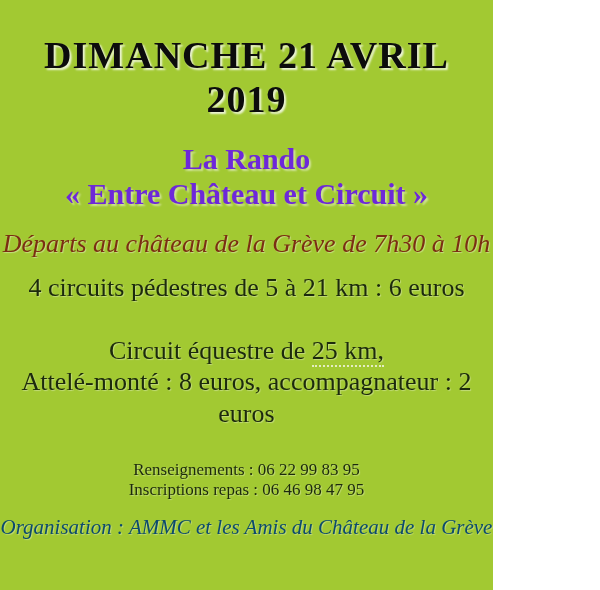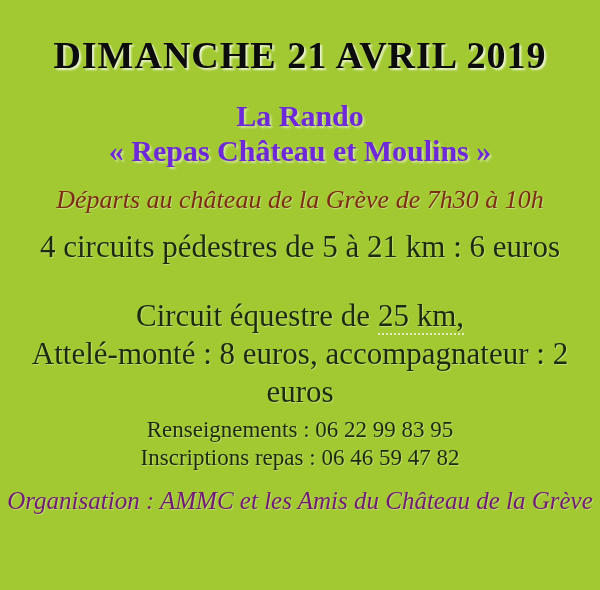--- a/index.html
+++ b/index.html
@@ -2,21 +2,21 @@
 <html><head>
 <meta charset="utf-8">
 <style>
   html, body {
     margin: 0;
     padding: 0;
     background: #ffffff;
   }
   .poster {
     position: relative;
-    width: 600px;
+    width: 493px;
     height: 590px;
     box-sizing: border-box;
     background: #a2c932;
     font-family: "Liberation Serif", "DejaVu Serif", serif;
     color: #1c2a0d;
     text-align: center;
     padding-top: 34px;
     overflow: hidden;
   }
   .title {
@@ -38,68 +38,68 @@
   }
   .departure {
     margin-top: 16px;
     font-size: 26px;
     font-style: italic;
     line-height: 1.25;
     color: #7b2e12;
     text-shadow: 1px 1px 1px rgba(255,255,255,0.4);
   }
   .body-line {
-    font-size: 31px;
+    font-size: 26px;
     line-height: 1.25;
     text-shadow: 1px 1px 1px rgba(255,255,255,0.35);
   }
   .pedestrian { margin-top: 12px; }
   .equestrian { margin-top: 30px; line-height: 1.22; }
   .meal { margin-top: 23px; }
   .contacts {
-    margin-top: 5px;
-    font-size: 23px;
+    margin-top: 30px;
+    font-size: 17px;
     line-height: 1.22;
     text-shadow: 1px 1px 1px rgba(255,255,255,0.35);
   }
   .organisation {
     margin-top: 13px;
-    font-size: 25px;
+    font-size: 21px;
     font-style: italic;
     line-height: 1.25;
-    color: #701a75;
+    color: #0c4a6e;
     text-shadow: 1px 1px 1px rgba(255,255,255,0.35);
   }
   .dotted-underline {
     border-bottom: 2px dotted rgba(240,243,220,0.85);
     padding-bottom: 0px;
   }
 </style>
 </head>
 <body>
 
 <div class="poster">
 
   <h1 class="title">DIMANCHE 21 AVRIL 2019</h1>
 
   <div class="event-name">
     <div>La Rando</div>
-    <div>« Repas Château et Moulins »</div>
+    <div>« Entre Château et Circuit »</div>
   </div>
 
   <div class="departure">Départs au château de la Grève de 7h30 à 10h</div>
 
   <div class="body-line pedestrian">4 circuits pédestres de 5 à 21 km : 6 euros</div>
 
   <div class="body-line equestrian">
     <div><span>Circuit équestre de </span><span class="dotted-underline">25 km,</span></div>
     <div>Attelé-monté : 8 euros, accompagnateur : 2 euros</div>
   </div>
 
 
   <div class="contacts">
     <div>Renseignements : 06 22 99 83 95</div>
-    <div>Inscriptions repas : 06 46 59 47 82</div>
+    <div>Inscriptions repas : 06 46 98 47 95</div>
   </div>
 
   <div class="organisation">Organisation : AMMC et les Amis du Château de la Grève</div>
 
 </div>
 
 </body></html>

